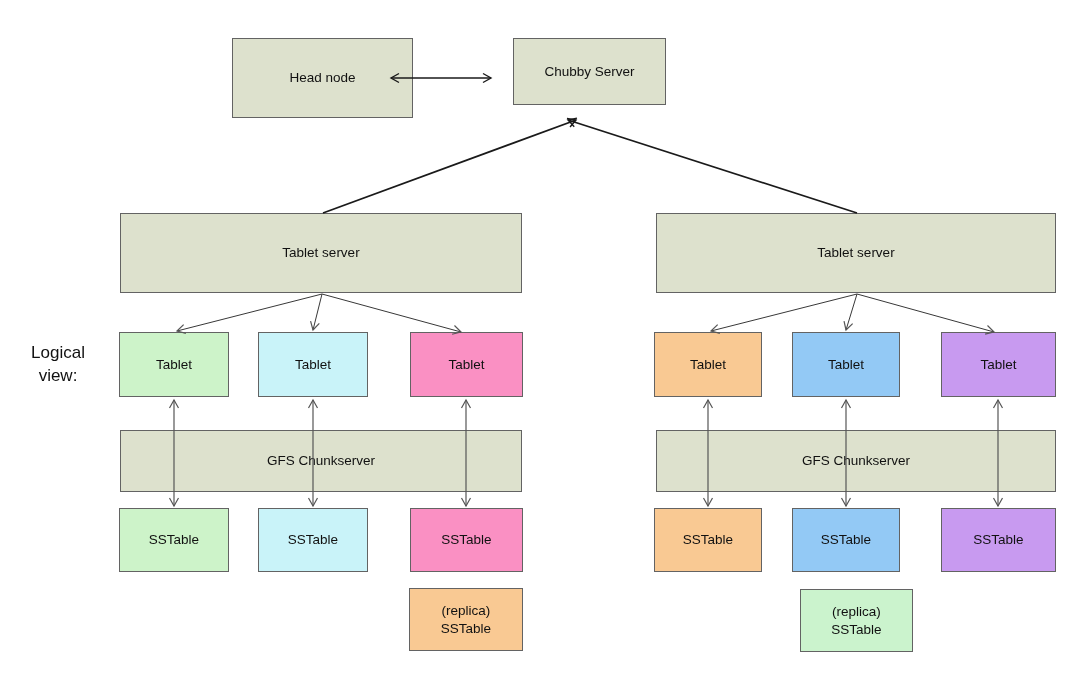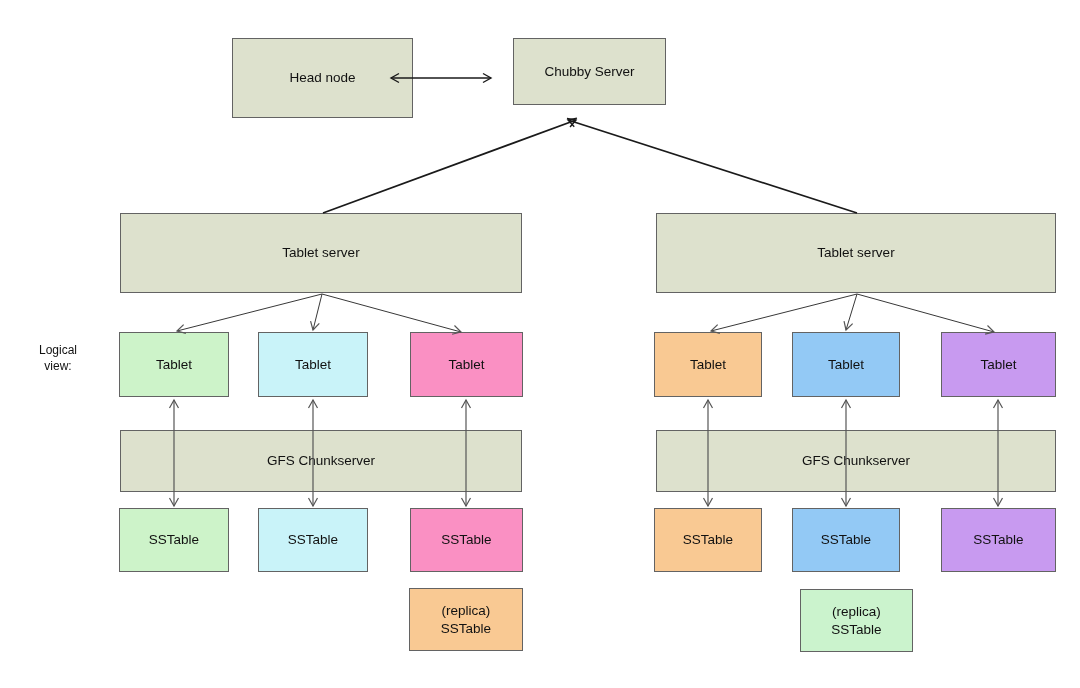--- a/index.html
+++ b/index.html
@@ -21,21 +21,21 @@
     font-size: 13.5px;
     line-height: 1.3;
     white-space: pre-line;
     border: 1px solid #636363;
     box-sizing: border-box;
     z-index: 1;
   }
   .side-label {
     position: absolute;
     text-align: center;
-    font-size: 12px;
+    font-size: 17px;
     line-height: 1.35;
     white-space: pre-line;
     z-index: 1;
   }
   .arrows {
     position: absolute;
     left: 0; top: 0;
     width: 1080px; height: 688px;
     z-index: 10;
     pointer-events: none;

